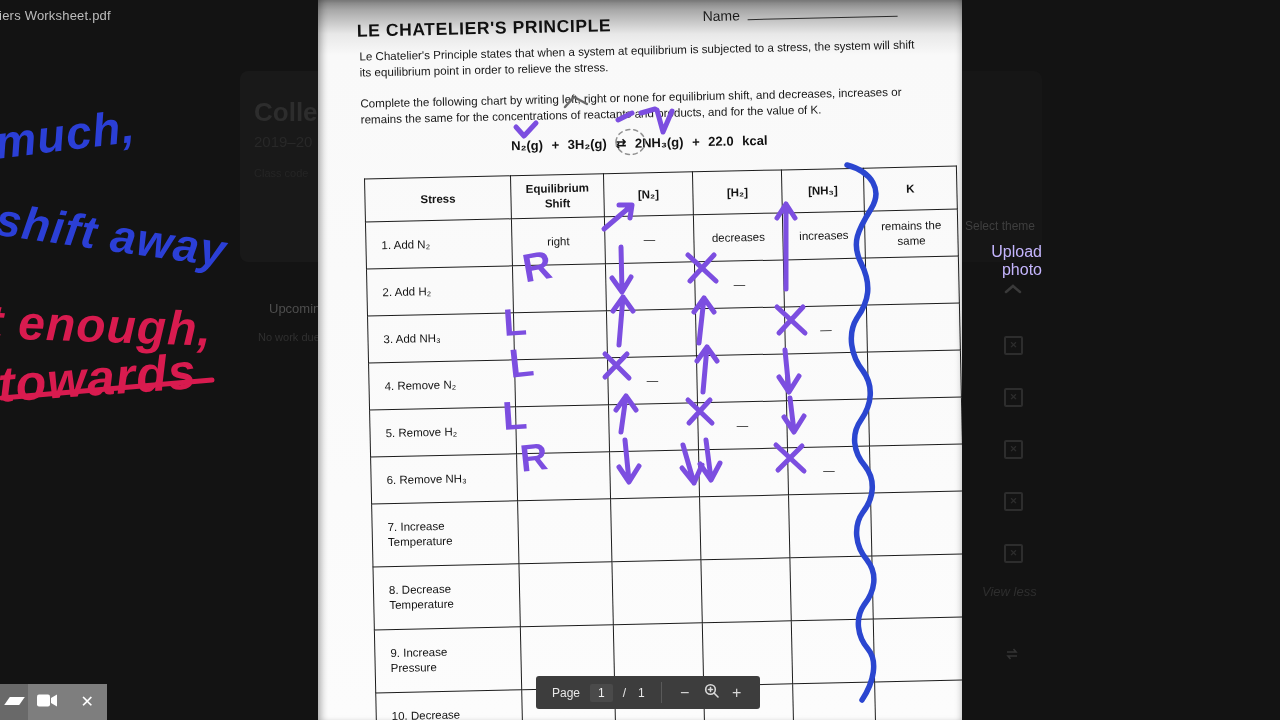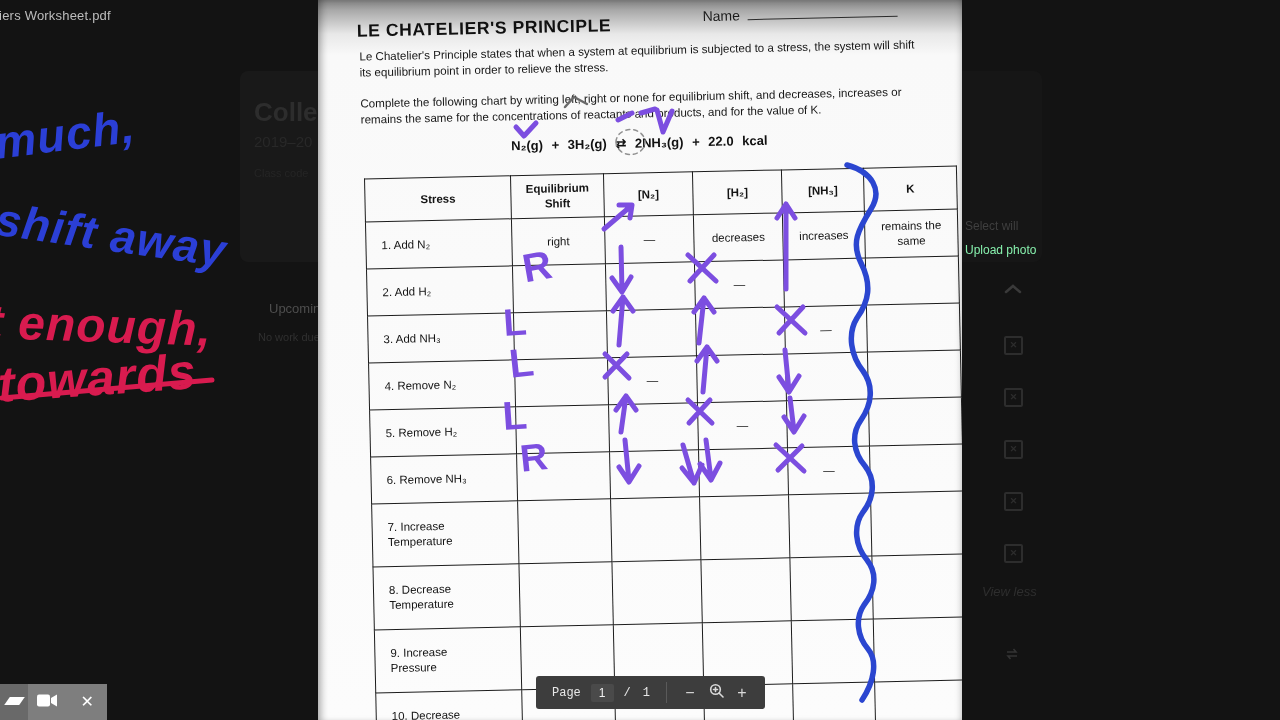--- a/index.html
+++ b/index.html
@@ -9,21 +9,21 @@
   
   .bg-el{position:absolute;pointer-events:none;}
   .pdf-filename{left:-4px;top:8px;color:#bdbdbd;font-size:13px;letter-spacing:.2px;}
   .class-card-left{left:240px;top:71px;width:160px;height:191px;background:#191919;border-radius:8px;}
   .card-title{position:absolute;left:14px;top:26px;font-size:26px;font-weight:700;color:#2d2d2d;}
   .card-year{position:absolute;left:14px;top:62px;font-size:15px;color:#282828;}
   .card-code{position:absolute;left:14px;top:96px;font-size:11px;color:#252525;}
   .card-thumb{position:absolute;right:4px;bottom:4px;width:20px;height:16px;background:#2a2a2a;border-radius:2px;}
   .class-card-right{left:962px;top:71px;width:80px;height:191px;background:#161616;border-radius:0 8px 8px 0;}
   .theme-link1{position:absolute;left:3px;top:148px;font-size:12px;color:#3f3f3f;}
-  .theme-link2{position:absolute;left:3px;top:172px;font-size:12px;color:#86efac;}
+  .theme-link2{position:absolute;left:3px;top:172px;font-size:16px;color:#c4b5fd;text-align:right;}
   .upcoming{left:269px;top:301px;font-size:13px;color:#4e4e4e;}
   .no-work{left:258px;top:331px;font-size:11px;color:#303030;}
   .view-less{left:982px;top:584px;font-size:13px;color:#2e2e2e;font-style:italic;}
   .chevron-up{left:1004px;top:284px;width:18px;height:10px;}
   .stream-icon{position:absolute;left:1004px;width:15px;height:15px;border:2px solid #2d2d2d;border-radius:2px;
                color:#2d2d2d;font-size:9px;line-height:14px;text-align:center;font-weight:700;}
   .repost-icon{left:1004px;top:647px;width:16px;height:14px;}
 
   
   .paper{position:absolute;left:318px;top:0;width:644px;height:720px;overflow:hidden;z-index:3;
@@ -56,41 +56,41 @@
   .annot-toolbar{position:absolute;left:0;top:684px;height:36px;display:flex;z-index:8;}
   .annot-toolbar button{border:0;margin:0;padding:0;height:36px;cursor:pointer;}
   .pen-btn{width:28px;background:#696969;position:relative;}
   .pen-glyph{position:absolute;left:7px;top:13px;width:15px;height:8px;background:#fff;transform:skewX(-35deg);}
   .grp{display:flex;background:#7e7e7e;width:79px;height:36px;align-items:center;justify-content:space-around;}
   .grp button{background:transparent;width:36px;color:#fff;font-size:16px;line-height:36px;}
 
   
   .pdf-toolbar{position:absolute;left:536px;top:676px;height:33px;background:#3d3d3d;border-radius:3px;
                display:flex;align-items:center;color:#e8e8e8;font-size:12px;z-index:8;padding:0 10px;}
-  .pdf-toolbar .lbl{margin:0 6px;font-family:Liberation Mono, monospace;}
+  .pdf-toolbar .lbl{margin:0 6px;}
   .page-box{background:#4a4a4a;border-radius:2px;padding:2px 8px;margin:0 4px;color:#f0f0f0;}
   .tb-sep{width:1px;height:21px;background:#5a5a5a;margin:0 10px;}
   .tb-btn{background:transparent;border:0;color:#d9d9d9;font-size:16px;width:26px;cursor:pointer;}
 </style>
 </head>
 <body>
 
 <div class="stage">
 
   <div class="bg-el pdf-filename">liers Worksheet.pdf</div>
 
   <div class="bg-el class-card-left">
     <div class="card-title">Colle</div>
     <div class="card-year">2019–20</div>
     <div class="card-code">Class code</div>
     <div class="card-thumb"></div>
   </div>
 
   <div class="bg-el class-card-right">
-    <div class="theme-link1">Select will</div>
+    <div class="theme-link1">Select theme</div>
     <div class="theme-link2">Upload photo</div>
   </div>
 
   <div class="bg-el upcoming">Upcoming</div>
   <div class="bg-el no-work">No work due</div>
 
   <svg class="bg-el chevron-up" width="18" height="10" viewBox="0 0 18 10">
     <path d="M2 8 L9 2 L16 8" stroke="#3a3a3a" stroke-width="2.5" fill="none" stroke-linecap="round"></path>
   </svg>
 

